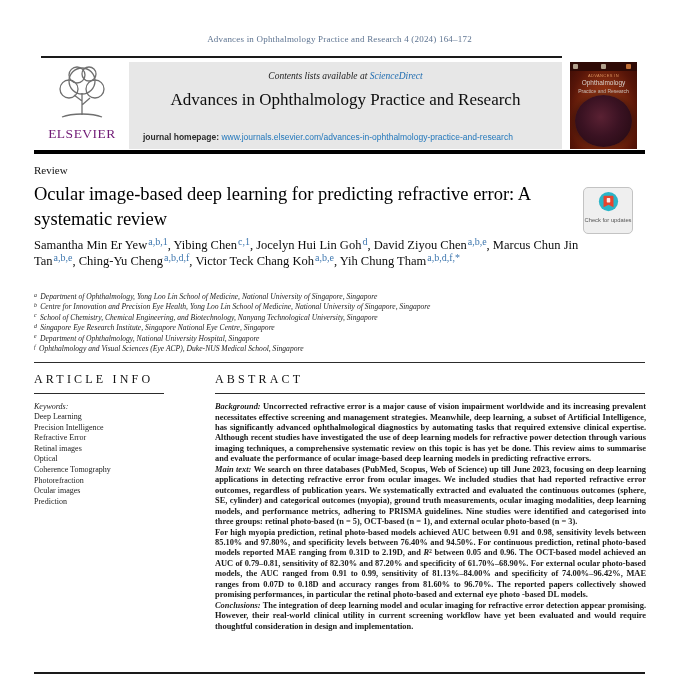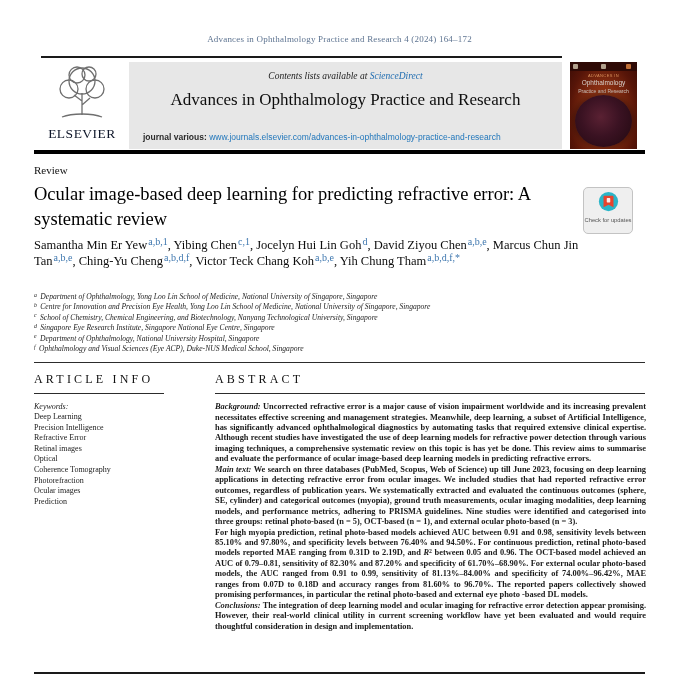--- a/index.html
+++ b/index.html
@@ -10,21 +10,21 @@
   
   .citation{
     position:absolute;top:34px;left:0;width:100%;text-align:center;
     font-size:9px;color:#5e7491;letter-spacing:.2px;
   }
   .top-rule{position:absolute;top:56px;left:41px;width:521px;height:1.5px;background:#1a1a1a;}
 
   
   .elsevier-logo{position:absolute;top:63px;left:36px;width:92px;height:85px;text-align:center;}
   .elsevier-logo svg{display:block;margin:0 auto;}
-  .elsevier-word{font-size:13.5px;color:#0f172a;letter-spacing:.5px;margin-top:1px;}
+  .elsevier-word{font-size:13.5px;color:#701a75;letter-spacing:.5px;margin-top:1px;}
   .header-box{position:absolute;top:62px;left:129px;width:433px;height:87px;background:#e7e7e7;}
   .contents-line{margin-top:9px;text-align:center;font-size:9.5px;color:#1c1c1c;font-style:italic;}
   .link-blue{color:#1f6cb0;cursor:pointer;}
   .journal-title{margin-top:9px;text-align:center;font-size:17px;color:#0d0d0d;}
   .homepage-line{
     position:absolute;left:14px;bottom:7px;font-family:"Liberation Sans","DejaVu Sans",sans-serif;
     font-size:8.5px;color:#2b2b2b;font-weight:bold;
   }
   .homepage-line .url{font-weight:normal;color:#2277bb;}
 
@@ -99,21 +99,21 @@
     </span>
     <div class="elsevier-word">ELSEVIER</div>
   </div>
 
   <div class="header-box">
     <div class="contents-line">
       <span>Contents lists available at </span><span class="link-blue">ScienceDirect</span>
     </div>
     <div class="journal-title">Advances in Ophthalmology Practice and Research</div>
     <div class="homepage-line">
-      <span>journal various: </span><span class="url">www.journals.elsevier.com/advances-in-ophthalmology-practice-and-research</span>
+      <span>journal homepage: </span><span class="url">www.journals.elsevier.com/advances-in-ophthalmology-practice-and-research</span>
     </div>
   </div>
 
   <div class="cover-thumb">
     <div class="cover-topstrip"></div>
     <div class="cover-dot" style="left:3px"></div>
     <div class="cover-dot" style="left:31px"></div>
     <div class="cover-dot" style="left:56px;background:#d98040"></div>
     <div class="cover-line1">ADVANCES IN</div>
     <div class="cover-line2">Ophthalmology</div>

